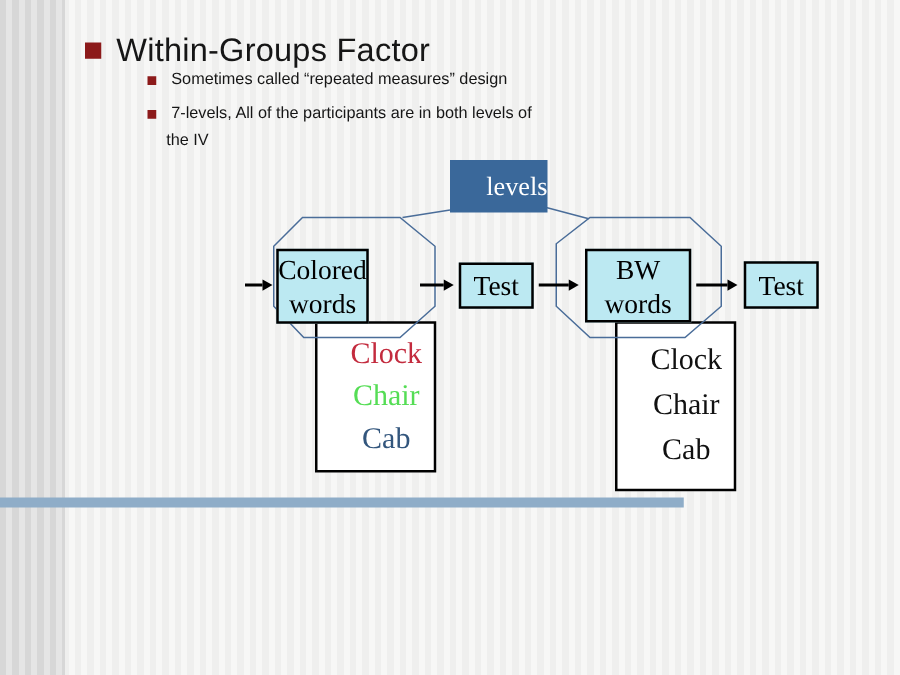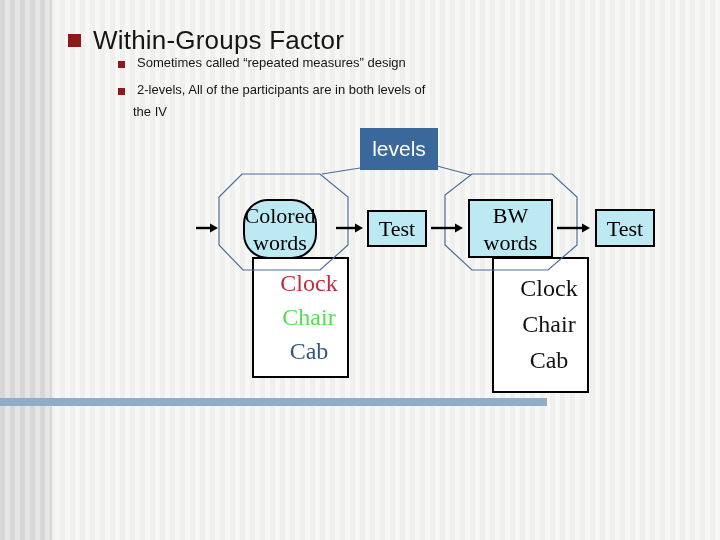--- a/index.html
+++ b/index.html
@@ -23,28 +23,28 @@
   .sub1{left:137px;top:55px;}
   .sub2{left:137px;top:82px;}
   .sub3{left:93px;top:104px;margin-left:40px;}
   
   .dbox{
     position:absolute;background:#bce9f2;border:2px solid #000;
     display:flex;align-items:center;justify-content:center;flex-direction:column;
     font-family:"Liberation Serif",serif;font-size:22px;color:#000;line-height:27px;text-align:center;
   }
   .participants{left:72px;top:200px;width:120px;height:58px;}
-  .cond1{left:243px;top:199px;width:74px;height:60px;border-radius:25px;}
+  .cond1{left:221px;top:199px;width:74px;height:60px;}
   .test1{left:367px;top:210px;width:60px;height:37px;}
   .cond2{left:468px;top:199px;width:85px;height:59px;text-align:right;}
   .test2{left:595px;top:209px;width:60px;height:38px;}
   .levels{
     position:absolute;left:360px;top:128px;width:78px;height:42px;background:#3a689a;
-    display:flex;align-items:center;justify-content:center;
-    font-family:Liberation Sans, sans-serif;font-size:21px;color:#fff;
+    display:flex;align-items:center;justify-content:flex-end;
+    font-family:Liberation Serif, serif;font-size:21px;color:#fff;
   }
   
   .wbox{position:absolute;background:#fff;border:2px solid #000;}
   .wbox1{left:252px;top:257px;width:97px;height:121px;}
   .wbox2{left:492px;top:257px;width:97px;height:136px;}
   .wlist{position:absolute;width:97px;text-align:center;font-family:"Liberation Serif",serif;font-size:24px;padding-left:17px;}
   .wlist1{left:252px;top:266px;line-height:34px;}
   .wlist2{left:492px;top:270px;line-height:36px;}
   
   .lay{position:absolute;left:0;top:0;width:720px;height:540px;pointer-events:none;}
@@ -119,16 +119,16 @@
     <span>levels</span>
   </div>
 
   <span class="bullet-lg"></span>
   <h1 class="slide-title">Within-Groups Factor</h1>
 
   <span class="bullet-sm b1"></span>
   <div class="sub sub1">Sometimes called “repeated measures” design</div>
 
   <span class="bullet-sm b2"></span>
-  <div class="sub sub2">2-levels, All of the participants are in both levels of</div>
+  <div class="sub sub2">7-levels, All of the participants are in both levels of</div>
   <div class="sub sub3">the IV</div>
 
 </div>
 
 </body></html>

